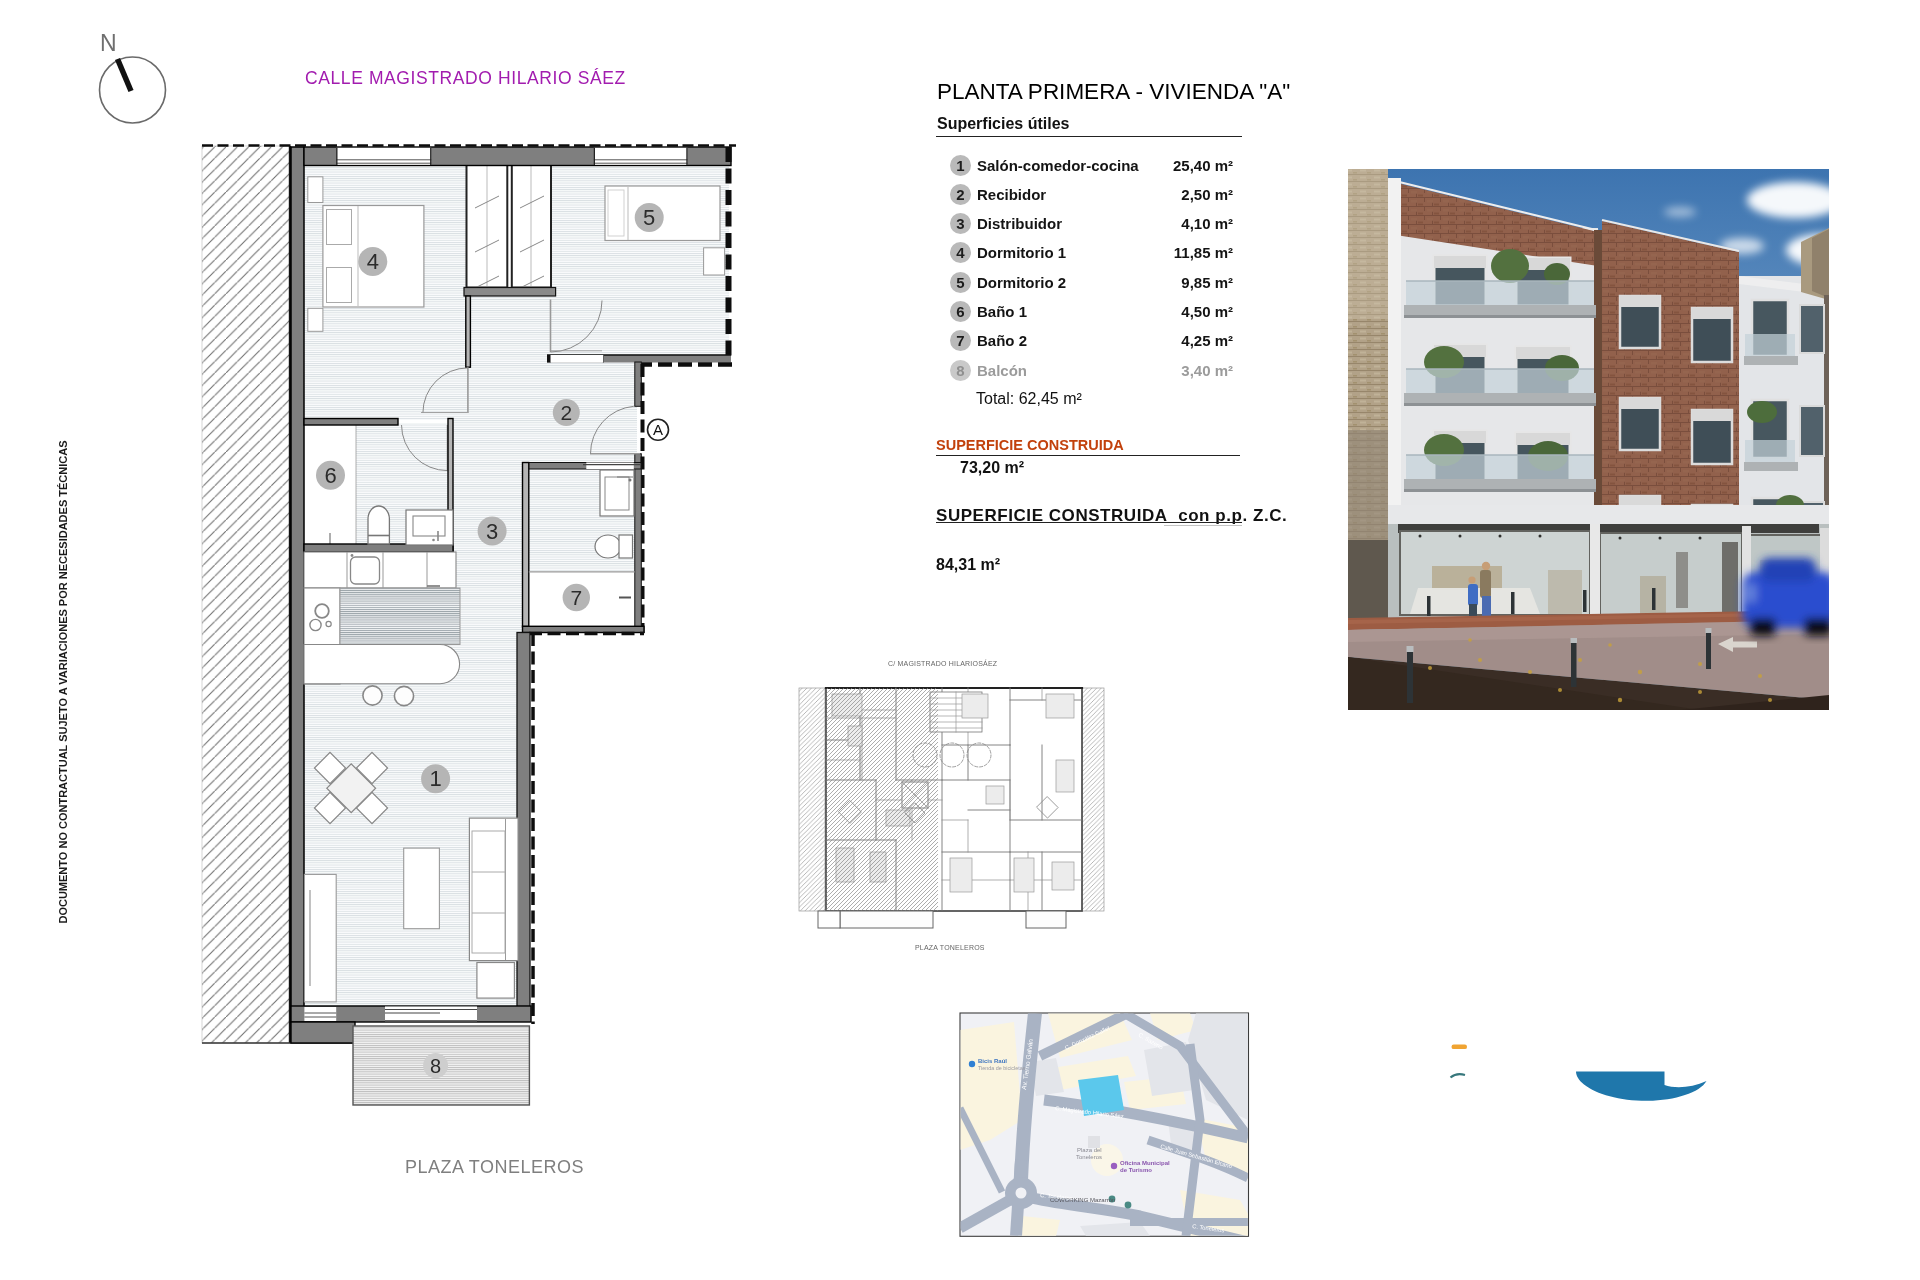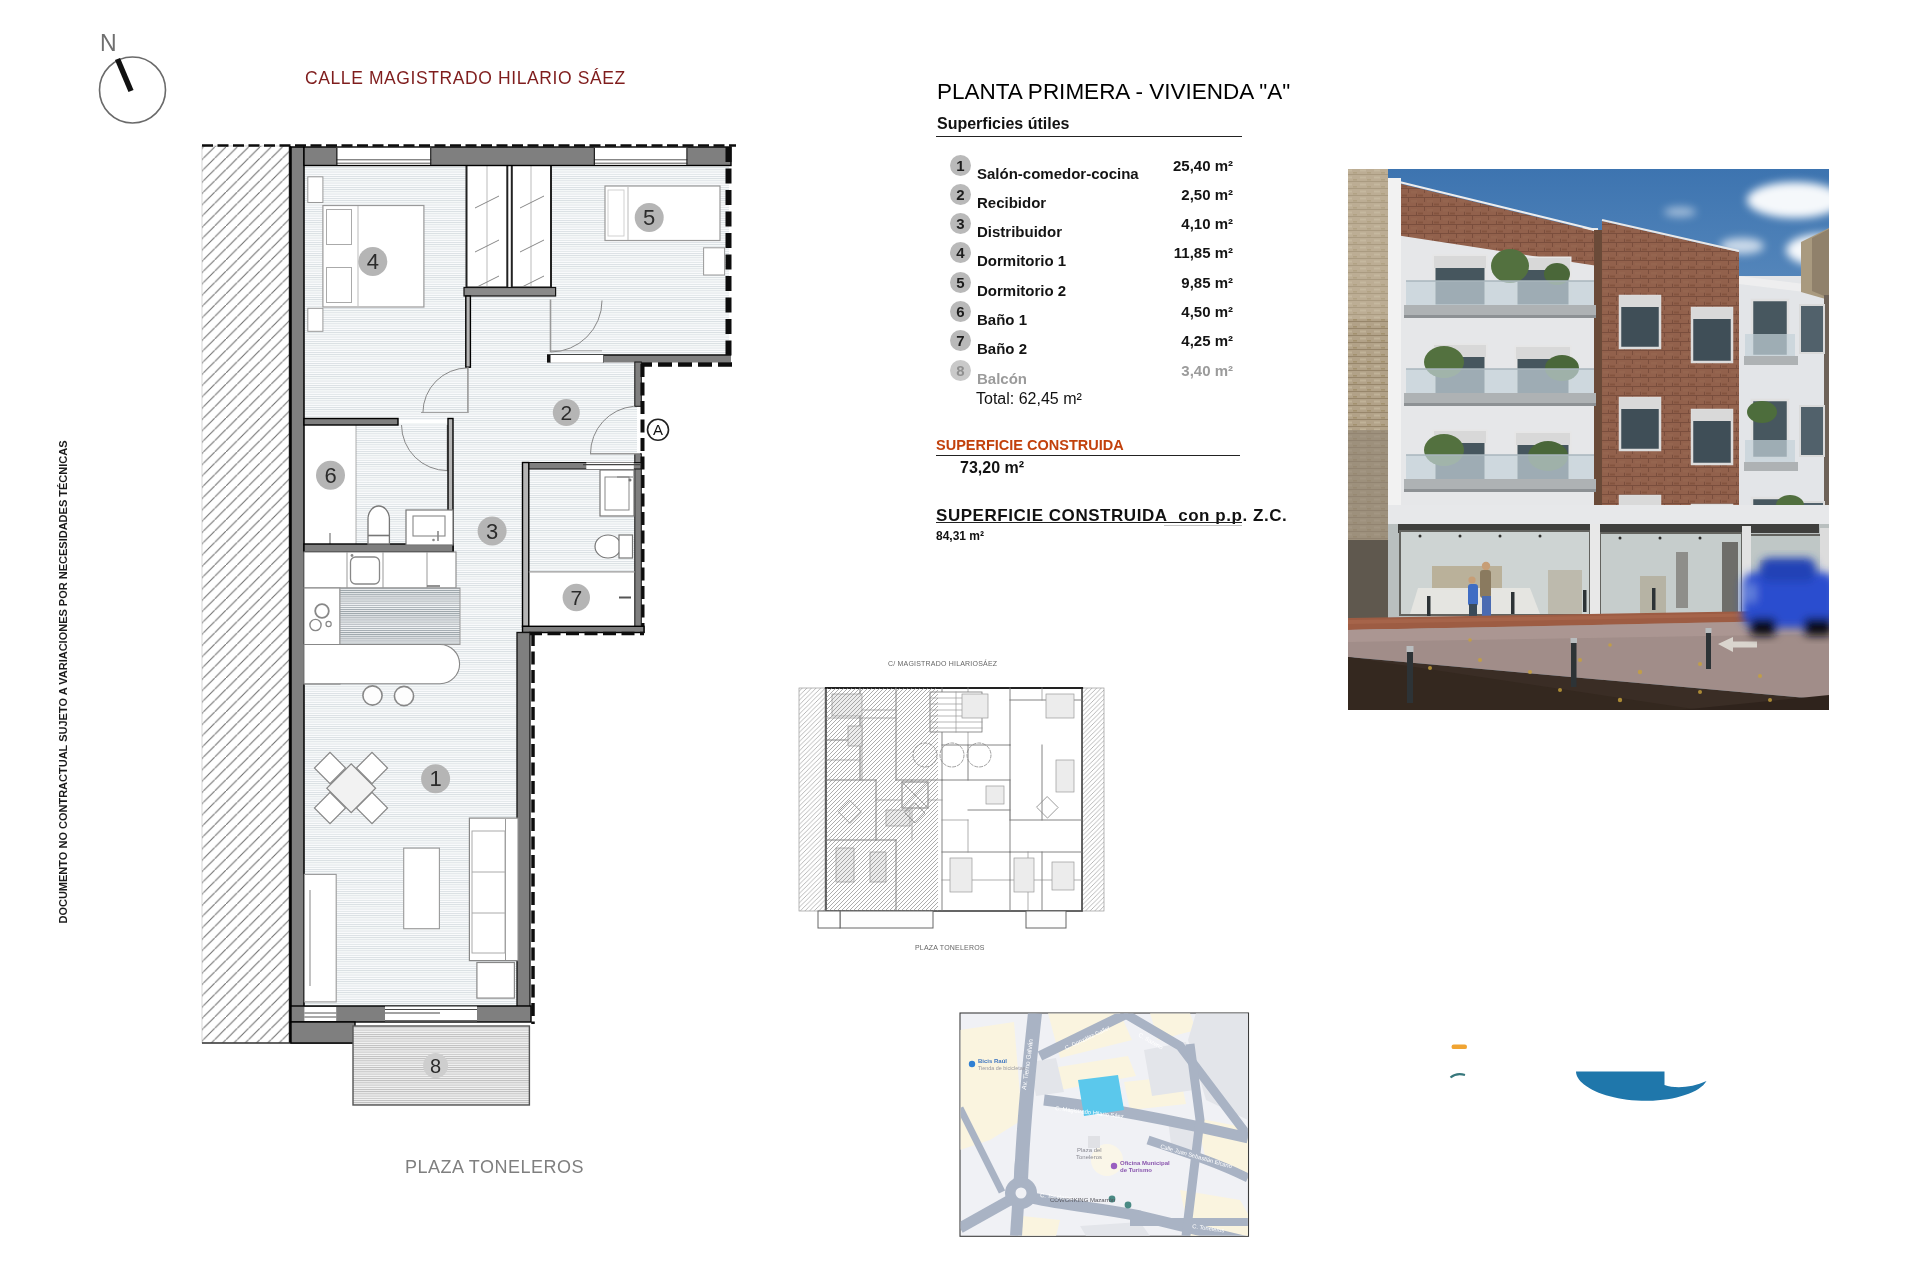--- a/index.html
+++ b/index.html
@@ -1,20 +1,20 @@
 <!DOCTYPE html>
 <html><head>
 <meta charset="utf-8">
 <style>
 html,body{margin:0;padding:0;background:#fff;}
 .page{position:relative;width:1920px;height:1280px;background:#fff;overflow:hidden;font-family:"Liberation Sans",sans-serif;}
 .abs{position:absolute;}
 .trow{position:absolute;left:936px;width:300px;height:21px;font-weight:bold;font-size:15px;color:#141414;}
 .trow .c{position:absolute;left:14px;top:0;width:21px;height:21px;border-radius:50%;background:#b9b9b9;text-align:center;line-height:21px;font-size:15px;color:#1d1d1d;}
-.trow .n{position:absolute;left:41px;top:8px;line-height:21px;}
+.trow .n{position:absolute;left:41px;top:0;line-height:21px;}
 .trow .v{position:absolute;right:3px;top:0;line-height:21px;}
 .g8{color:#9b9b9b !important;}
 .g8c{background:#c9c9c9 !important;color:#8f8f8f !important;}
 </style>
 </head>
 <body>
 <div class="page">
 <svg class="abs" style="left:0;top:0" width="1920" height="1280" viewBox="0 0 1920 1280">
 <defs>
 <pattern id="phatch" width="11.3" height="11.3" patternUnits="userSpaceOnUse">
@@ -724,21 +724,21 @@
         </g>
 </g>
 
 <rect x="1451.5" y="1044.5" width="15.5" height="4.6" rx="2.2" fill="#f0a432"></rect>
 
 <path d="M1450.5,1077.5 Q1456.5,1072.5 1465,1075" fill="none" stroke="#37777c" stroke-width="2.2"></path>
 
 <path d="M1576,1071.5 L1664.5,1071.5 L1664.5,1085 C1676,1089 1692,1087.5 1706.5,1081 C1700,1092.5 1675,1100.5 1648,1100.8 C1620,1101 1597,1094.5 1584,1084.5 C1578.5,1080 1576,1075.5 1576,1071.5 Z" fill="#1f77ab"></path>
 </svg>
 
-<div class="abs" style="left:305px;top:68px;font-size:17.5px;color:#7f1d1d;letter-spacing:0.6px;">CALLE MAGISTRADO HILARIO SÁEZ</div>
+<div class="abs" style="left:305px;top:68px;font-size:17.5px;color:#a21caf;letter-spacing:0.6px;">CALLE MAGISTRADO HILARIO SÁEZ</div>
 
 <div class="abs" style="left:405px;top:1157px;font-size:18px;color:#7f7f7f;letter-spacing:0.5px;">PLAZA TONELEROS</div>
 
 <div class="abs" style="left:63px;top:682px;transform:translate(-50%,-50%) rotate(-90deg);font-size:11px;font-weight:bold;color:#1a1a1a;white-space:nowrap;letter-spacing:0;">DOCUMENTO NO CONTRACTUAL SUJETO A VARIACIONES POR NECESIDADES TÉCNICAS</div>
 
 <div class="abs" style="left:888px;top:660px;font-size:7px;color:#666;letter-spacing:0.2px;">C/ MAGISTRADO HILARIOSÁEZ</div>
 
 <div class="abs" style="left:915px;top:944px;font-size:7px;color:#666;letter-spacing:0.2px;">PLAZA TONELEROS</div>
 
 <div class="abs" style="left:937px;top:79px;font-size:22.5px;color:#000;">PLANTA PRIMERA - VIVIENDA "A"</div>
@@ -801,14 +801,14 @@
 
 <div class="abs" style="left:936px;top:454.5px;width:304px;height:1.6px;background:#222;"></div>
 
 <div class="abs" style="left:960px;top:459px;font-size:16px;font-weight:bold;color:#111;text-align:right;">73,20 m²</div>
 
 <div class="abs" style="left:936px;top:506px;font-size:17px;font-weight:bold;color:#111;letter-spacing:0.55px;">SUPERFICIE CONSTRUIDA&nbsp; con p.p. Z.C.</div>
 
 <div class="abs" style="left:936px;top:521.8px;width:306px;height:1.6px;background:#222;"></div>
 <div class="abs" style="left:1164px;top:525.4px;width:78px;height:1px;background:#c4c4c4;"></div>
 
-<div class="abs" style="left:936px;top:529px;font-size:12px;font-weight:bold;color:#111;">84,31 m²</div>
+<div class="abs" style="left:936px;top:556px;font-size:16px;font-weight:bold;color:#111;">84,31 m²</div>
 </div>
 
 </body></html>

